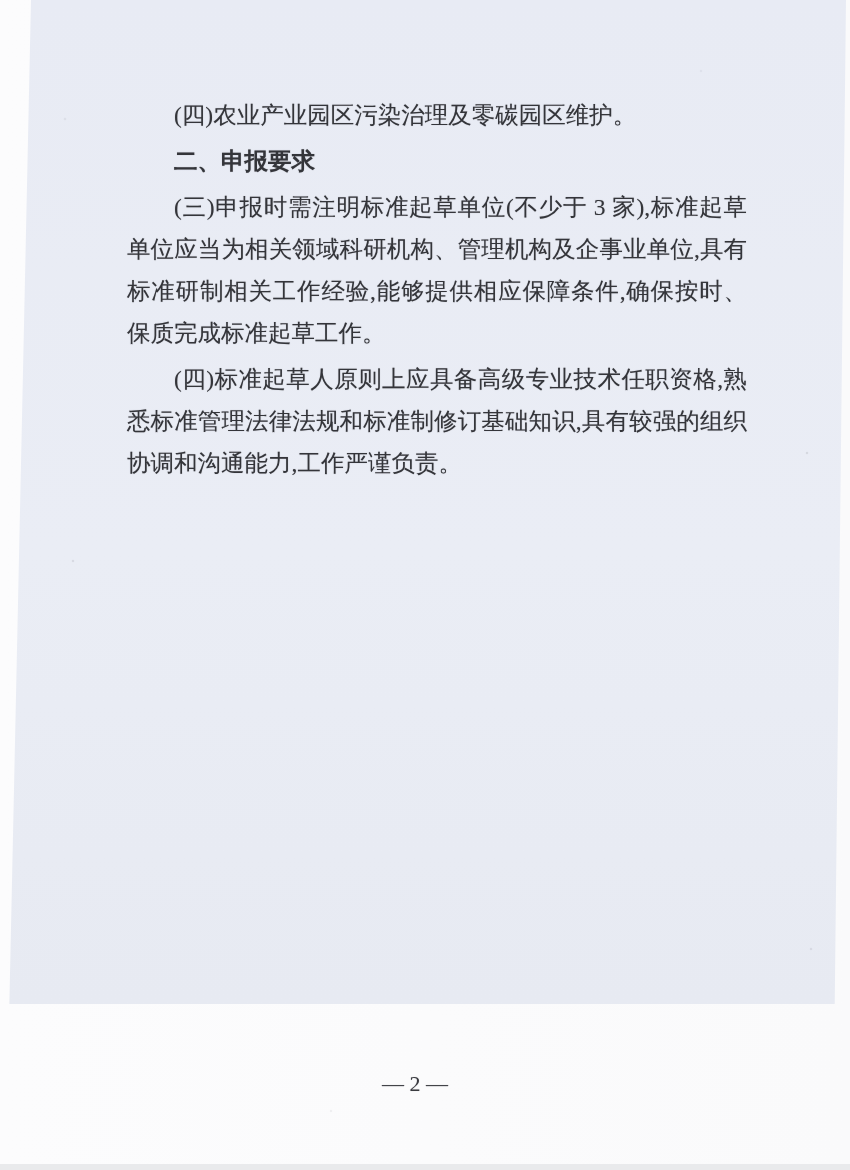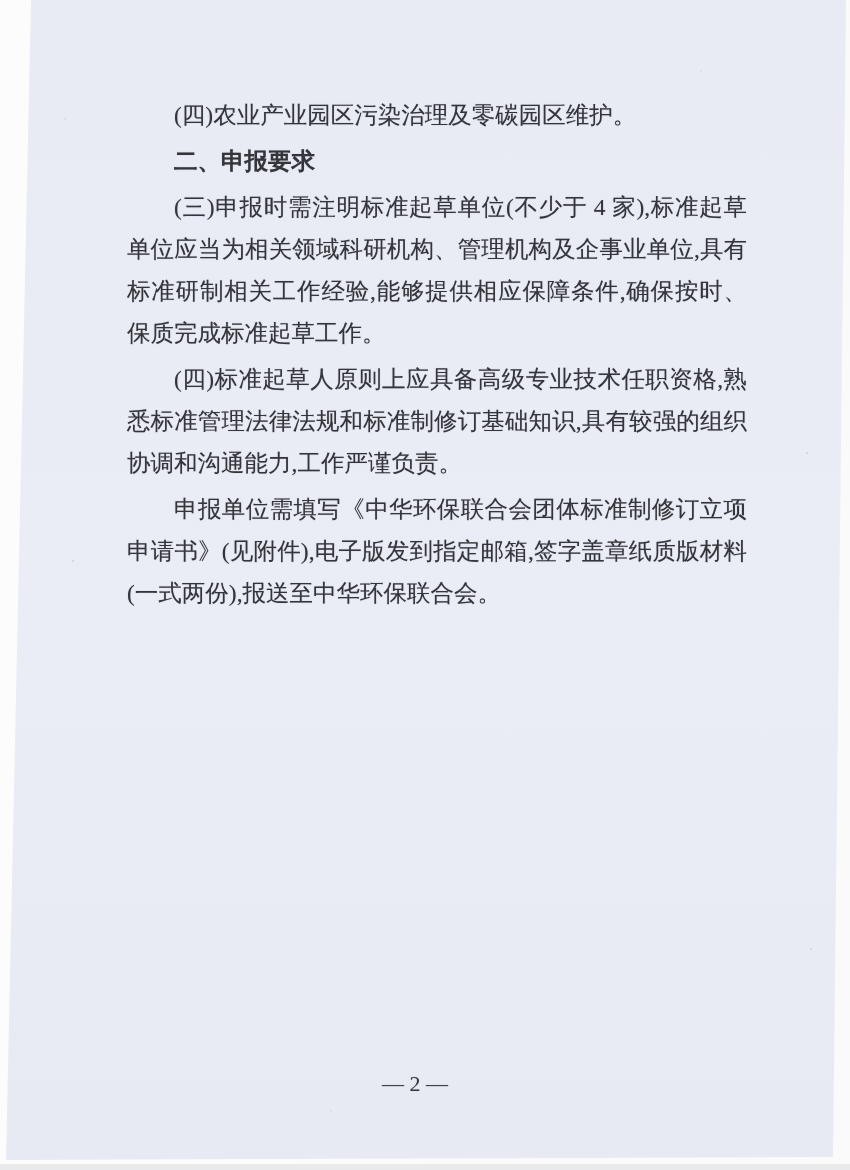--- a/index.html
+++ b/index.html
@@ -19,21 +19,21 @@
     position: absolute;
     inset: 0;
     background: linear-gradient(90deg, #fcfcfd 0%, #fafafb 100%);
   }
   
   .paper {
     position: absolute;
     left: 0;
     top: 0;
     width: 850px;
-    height: 1163px;
+    height: 1004px;
     background: linear-gradient(180deg, #e8ebf4 0%, #eaedf5 55%, #e7eaf2 100%);
     clip-path: polygon(31px 0px, 846px 0px, 833px 1157px, 6px 1160px);
   }
   
   .specks {
     position: absolute;
     left: 0; top: 0;
     width: 2px; height: 2px;
     border-radius: 50%;
     background: transparent;
@@ -89,21 +89,20 @@
 <body>
 
 <div class="scan-bg"></div>
 
 <div class="paper">
   <div class="specks"></div>
 
   <div class="content">
     <p class="body">(四)农业产业园区污染治理及零碳园区维护。</p>
     <p class="heading">二、申报要求</p>
-    <p class="body">(三)申报时需注明标准起草单位(不少于 4 家),标准起草单位应当为相关领域科研机构、管理机构及企事业单位,具有标准研制相关工作经验,能够提供相应保障条件,确保按时、保质完成标准起草工作。</p>
+    <p class="body">(三)申报时需注明标准起草单位(不少于 3 家),标准起草单位应当为相关领域科研机构、管理机构及企事业单位,具有标准研制相关工作经验,能够提供相应保障条件,确保按时、保质完成标准起草工作。</p>
     <p class="body">(四)标准起草人原则上应具备高级专业技术任职资格,熟悉标准管理法律法规和标准制修订基础知识,具有较强的组织协调和沟通能力,工作严谨负责。</p>
-    <p class="body">申报单位需填写《中华环保联合会团体标准制修订立项申请书》(见附件),电子版发到指定邮箱,签字盖章纸质版材料(一式两份),报送至中华环保联合会。</p>
   </div>
 
   <div class="pageno">— 2 —</div>
 </div>
 
 <div class="bottom-strip"></div>
 
 </body></html>

